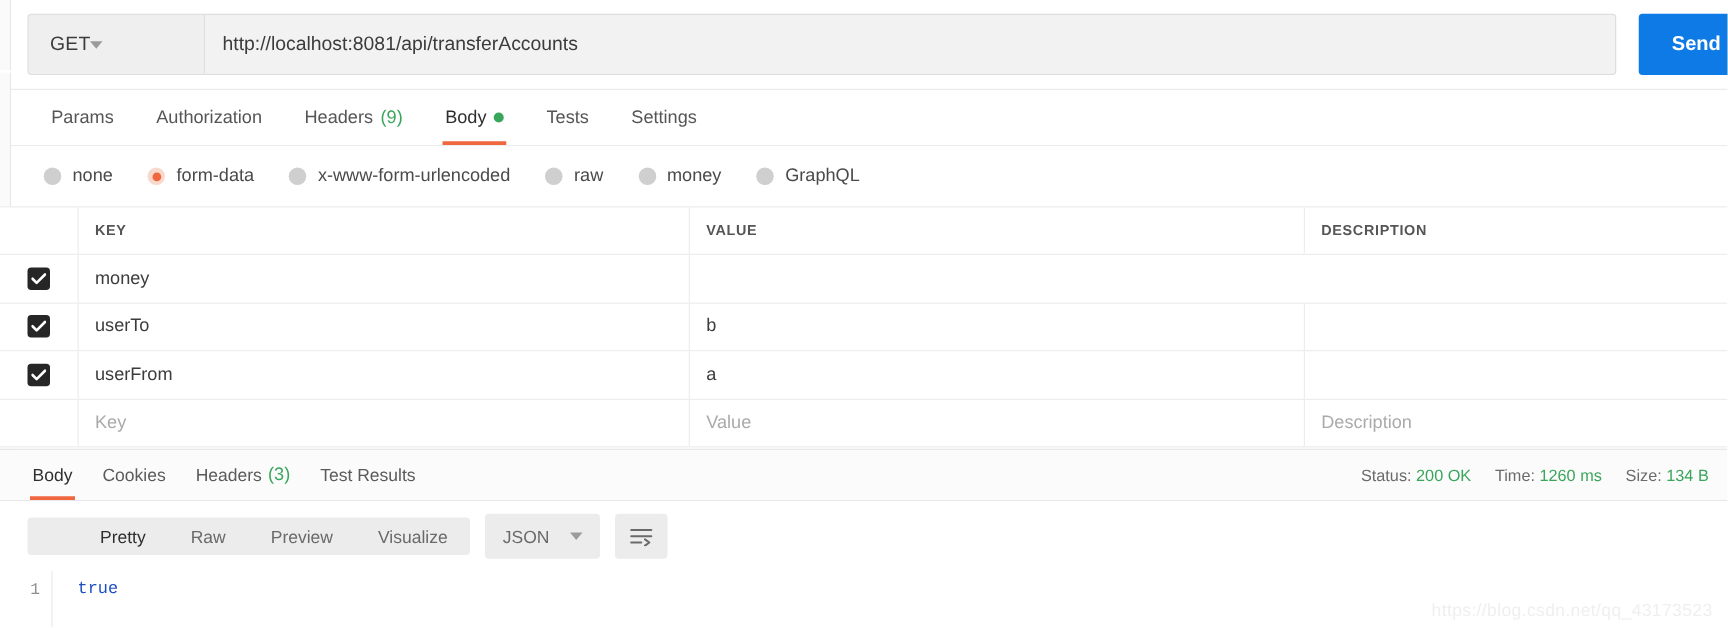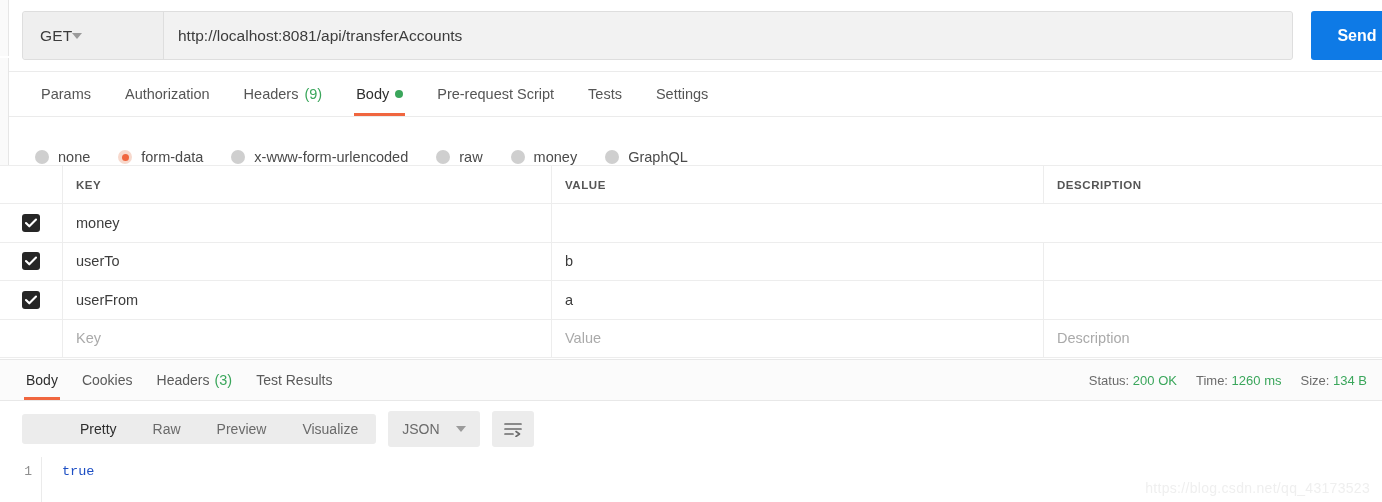--- a/index.html
+++ b/index.html
@@ -66,21 +66,21 @@
   .rtab.active::after {
     content: ""; position: absolute; left: 15px; right: 15px; bottom: 0;
     height: 3px; background: #f0663f;
   }
   .tab-count { color: #3aa65b; font-size: 14.5px; }
   .green-dot { width: 8px; height: 8px; border-radius: 50%; background: #3aa65b; display: inline-block; }
 
   
   .body-types {
     position: absolute; left: 9px; top: 117px; right: 0; height: 48px;
-    background: #ffffff; display: flex; align-items: flex-end; padding-left: 26px;
+    background: #ffffff; display: flex; align-items: center; padding-left: 26px;
   }
   .radio-opt { display: flex; align-items: center; gap: 9px; margin-right: 28px; cursor: pointer; }
   .radio-dot {
     width: 14px; height: 14px; border-radius: 50%; background: #cfcfcf;
     display: flex; align-items: center; justify-content: center; flex: none;
   }
   .radio-dot.sel { background: #f7d9cd; }
   .radio-dot.sel::after { content: ""; width: 7px; height: 7px; border-radius: 50%; background: #f0663f; }
   .radio-label { font-size: 14.5px; color: #4a4a4a; }
 
@@ -180,23 +180,20 @@
       <div class="rtab">
         <span>Authorization</span>
       </div>
       <div class="rtab">
         <span>Headers</span>
         <span class="tab-count">(9)</span>
       </div>
       <div class="rtab active">
         <span>Body</span>
         <span class="green-dot"></span>
-      </div>
-      <div class="rtab">
-        <span>Pre-request Script</span>
       </div>
       <div class="rtab">
         <span>Tests</span>
       </div>
       <div class="rtab">
         <span>Settings</span>
       </div>
     </div>
 
   <div class="body-types">

